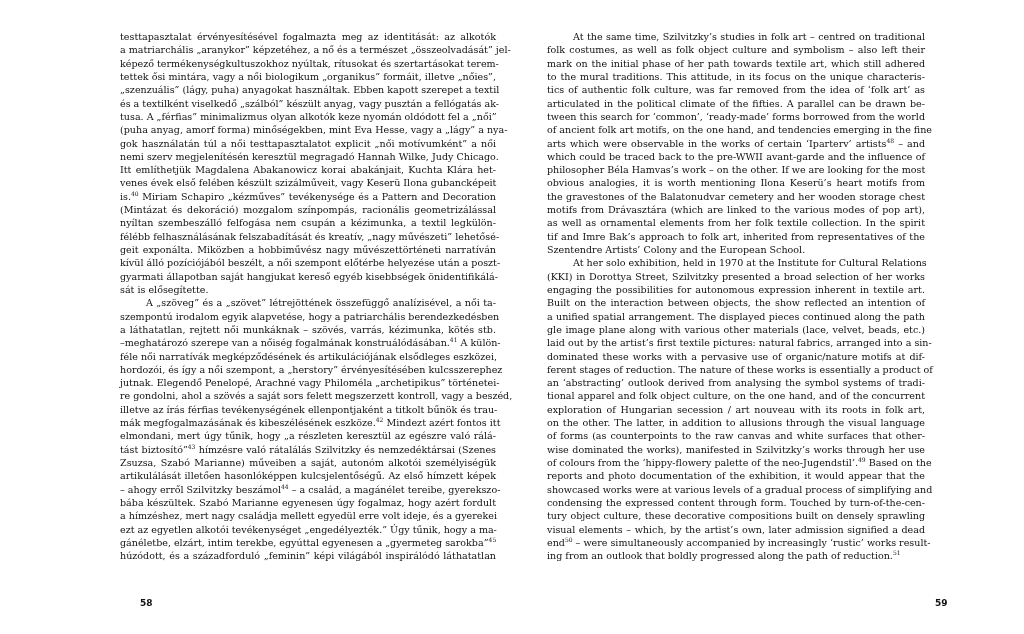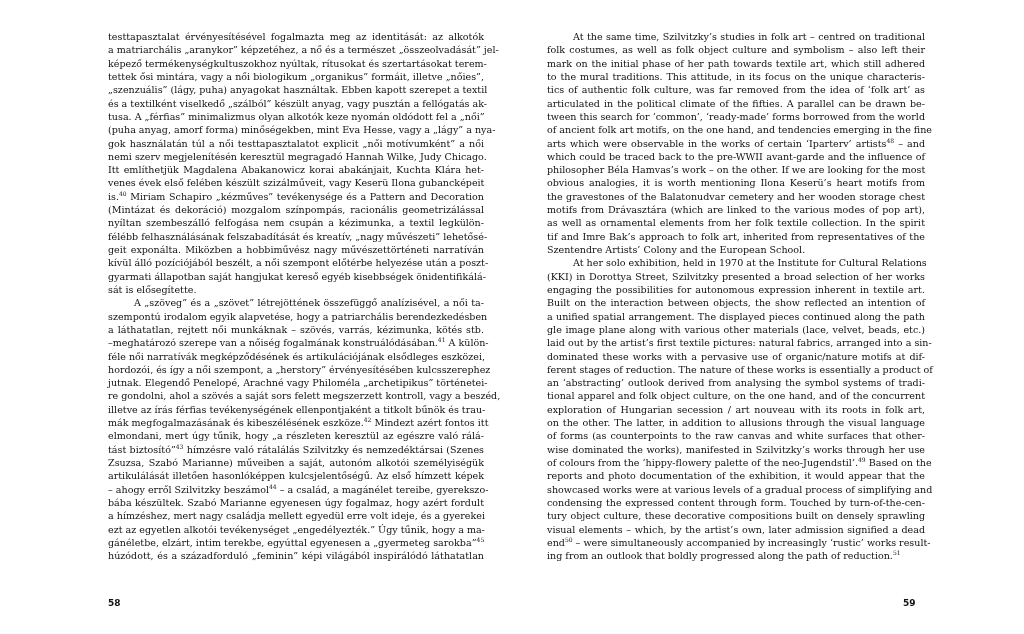--- a/index.html
+++ b/index.html
@@ -12,33 +12,34 @@
     position:absolute;
     top:30px;
     width:376px;
     font-family:"DejaVu Serif", "Liberation Serif", serif;
     font-size:9.55px;
     line-height:13.32px;
     color:#111;
     text-align:justify;
     hyphens:manual;
   }
-  .page-left .text-block { left:108px; }
+  .page-left .text-block { left:120px; }
   .page-right .text-block { left:35px; width:378px; }
   .line { display:block; white-space:nowrap; text-align:justify; text-align-last:justify; height:13.32px; overflow:visible; }
   .line.last { text-align-last:left; }
   .line.indent { padding-left:26px; }
   sup { font-size:6px; line-height:0; vertical-align:super; }
   .folio {
     position:absolute;
     top:598px;
     font-family:"DejaVu Sans", "Liberation Sans", sans-serif;
     font-weight:bold;
     font-size:9px;
     color:#111;
+    margin-left:32px;
   }
   .page-left .folio { left:108px; }
   .page-right .folio { left:391px; }
 </style>
 </head>
 <body>
 
 <div class="spread">
   <div class="page page-left">
     <div class="text-block" id="left-text">

